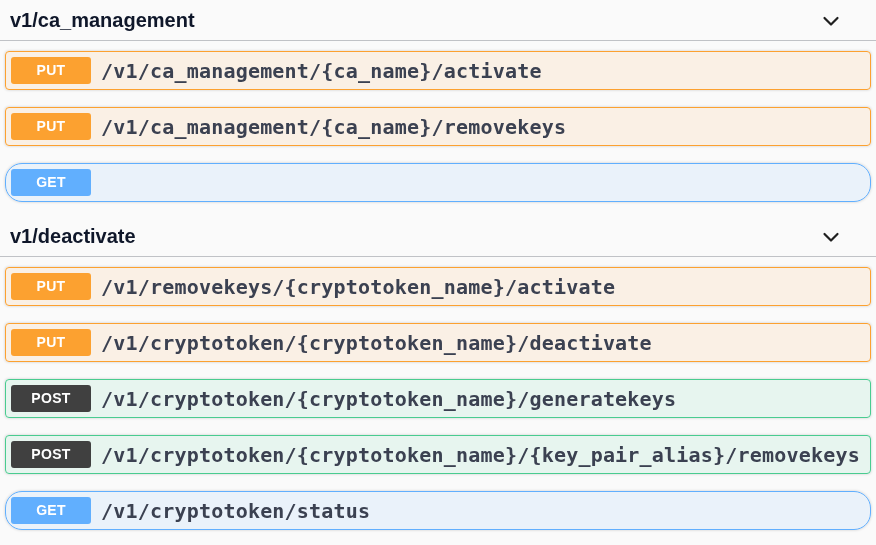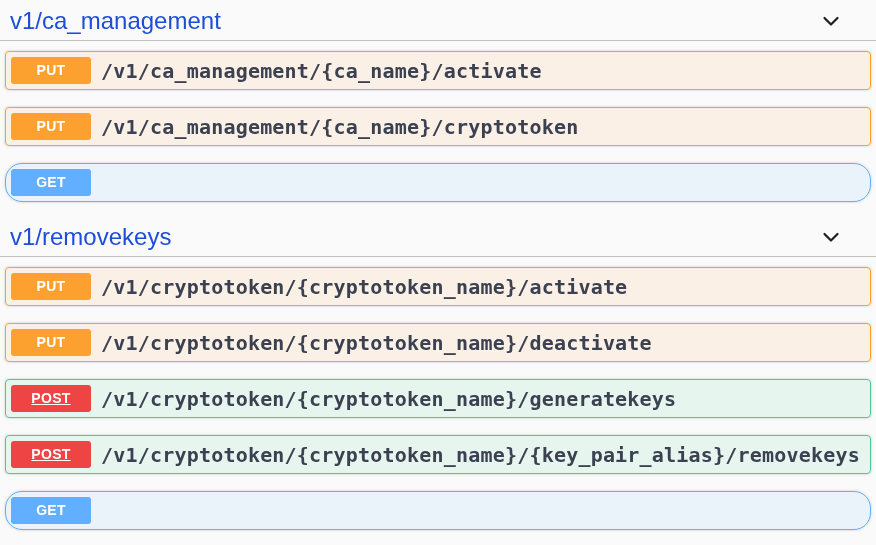--- a/index.html
+++ b/index.html
@@ -17,23 +17,23 @@
   .tag-header {
     display: flex;
     align-items: center;
     justify-content: space-between;
     padding: 3px 34px 5px 10px;
     border-bottom: 1px solid rgba(59, 65, 81, 0.3);
     cursor: pointer;
   }
   .section-1 .tag-header { margin-top: 3px; }
   .tag-title {
-    font-size: 24px;
-    font-weight: 400;
-    color: #1d4ed8;
+    font-size: 20px;
+    font-weight: 700;
+    color: #0f172a;
     line-height: 29px;
   }
   .chevron-icon { display: block; }
   .ops {
     padding: 10px 5px 0 5px;
   }
   .opblock {
     display: flex;
     align-items: center;
     height: 37px;
@@ -54,21 +54,21 @@
     text-align: center;
     border-radius: 3px;
     color: #ffffff;
     font-weight: 700;
     font-size: 14px;
     letter-spacing: 0.3px;
     font-family: "Liberation Sans", sans-serif;
   }
   .m-put  .method-badge { background: #fca130; }
   .m-get  .method-badge { background: #61affe; }
-  .m-post .method-badge { background: #ef4444; text-decoration: underline; }
+  .m-post .method-badge { background: #404040; }
   .op-path {
     margin-left: 10px;
     font-family: "DejaVu Sans Mono", monospace;
     font-weight: 700;
     font-size: 20px;
     letter-spacing: 0.2px;
     color: #3b4151;
     white-space: nowrap;
   }
 </style>
@@ -82,49 +82,50 @@
       <path d="M4.5 8 L11 14.5 L17.5 8" fill="none" stroke="#1f1f1f" stroke-width="2.2" stroke-linecap="round" stroke-linejoin="round"></path>
     </svg>
   </div>
   <div class="ops">
     <div class="opblock m-put">
       <span class="method-badge">PUT</span>
       <span class="op-path">/v1/ca_management/{ca_name}/activate</span>
     </div>
     <div class="opblock m-put">
       <span class="method-badge">PUT</span>
-      <span class="op-path">/v1/ca_management/{ca_name}/cryptotoken</span>
+      <span class="op-path">/v1/ca_management/{ca_name}/removekeys</span>
     </div>
     <div class="opblock m-get">
       <span class="method-badge">GET</span>
     </div>
   </div>
 </div>
 
 <div class="tag-section section-2">
   <div class="tag-header">
-    <span class="tag-title">v1/removekeys</span>
+    <span class="tag-title">v1/deactivate</span>
     <svg class="chevron-icon" width="22" height="22" viewBox="0 0 22 22">
       <path d="M4.5 8 L11 14.5 L17.5 8" fill="none" stroke="#1f1f1f" stroke-width="2.2" stroke-linecap="round" stroke-linejoin="round"></path>
     </svg>
   </div>
   <div class="ops">
     <div class="opblock m-put">
       <span class="method-badge">PUT</span>
-      <span class="op-path">/v1/cryptotoken/{cryptotoken_name}/activate</span>
+      <span class="op-path">/v1/removekeys/{cryptotoken_name}/activate</span>
     </div>
     <div class="opblock m-put">
       <span class="method-badge">PUT</span>
       <span class="op-path">/v1/cryptotoken/{cryptotoken_name}/deactivate</span>
     </div>
     <div class="opblock m-post">
       <span class="method-badge">POST</span>
       <span class="op-path">/v1/cryptotoken/{cryptotoken_name}/generatekeys</span>
     </div>
     <div class="opblock m-post">
       <span class="method-badge">POST</span>
       <span class="op-path">/v1/cryptotoken/{cryptotoken_name}/{key_pair_alias}/removekeys</span>
     </div>
     <div class="opblock m-get">
       <span class="method-badge">GET</span>
+      <span class="op-path">/v1/cryptotoken/status</span>
     </div>
   </div>
 </div>
 
 </body></html>

